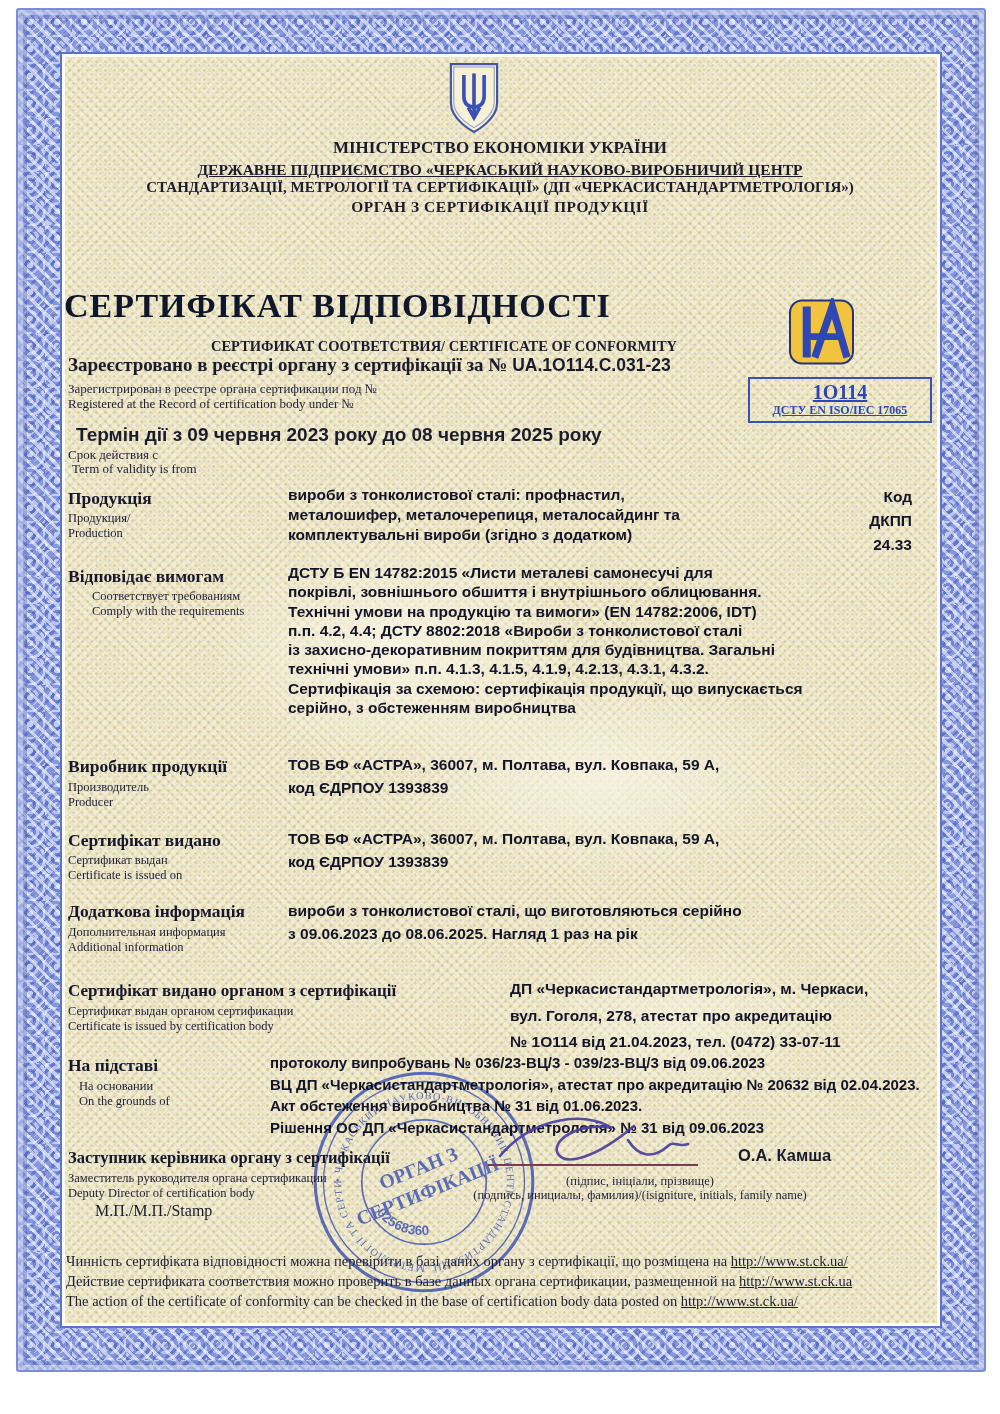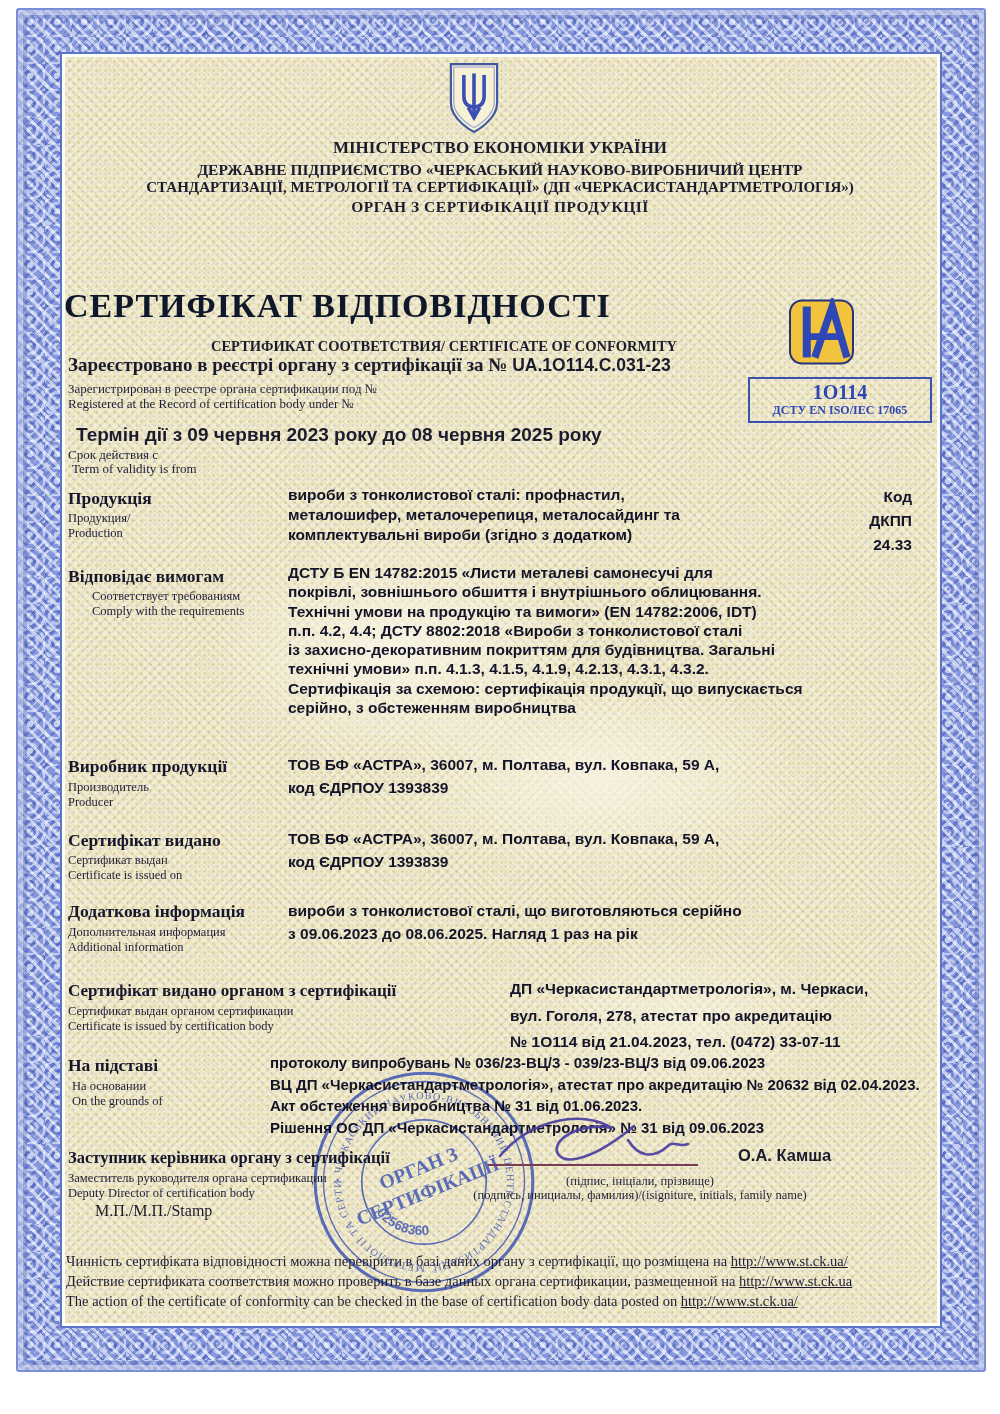--- a/index.html
+++ b/index.html
@@ -58,36 +58,36 @@
       <path d="M8,7 h56 v49 c0,21 -28,35 -28,35 s-28,-14 -28,-35 Z" fill="none" stroke="#8d9cd8" stroke-width="1.5"></path>
       <g stroke="#3a50b5" stroke-width="5" fill="none">
         <path d="M36,16 v62"></path>
         <path d="M22,18 v30 c0,10 6,14 14,15"></path>
         <path d="M50,18 v30 c0,10 -6,14 -14,15"></path>
         <path d="M28,63 l8,14 l8,-14"></path>
       </g>
     </svg>
 
     <div class="abs ctr serifB" style="top:138px;font-size:17px;">МІНІСТЕРСТВО ЕКОНОМІКИ УКРАЇНИ</div>
-    <div class="abs ctr serifB" style="top:161px;font-size:15.5px;">ДЕРЖАВНЕ ПІДПРИЄМСТВО «ЧЕРКАСЬКИЙ НАУКОВО-ВИРОБНИЧИЙ ЦЕНТР</div>
+    <div class="abs ctr serifB" style="top:161px;font-size:15.5px;text-decoration:underline;">ДЕРЖАВНЕ ПІДПРИЄМСТВО «ЧЕРКАСЬКИЙ НАУКОВО-ВИРОБНИЧИЙ ЦЕНТР</div>
     <div class="abs ctr serifB" style="top:179px;font-size:15px;">СТАНДАРТИЗАЦІЇ, МЕТРОЛОГІЇ ТА СЕРТИФІКАЦІЇ» (ДП «ЧЕРКАСИСТАНДАРТМЕТРОЛОГІЯ»)</div>
     <div class="abs ctr serifB" style="top:198px;font-size:15.5px;letter-spacing:.5px;">ОРГАН З СЕРТИФІКАЦІЇ ПРОДУКЦІЇ</div>
 
     <div class="abs serifB" style="left:64px;width:760px;text-align:left;top:287px;font-size:34px;letter-spacing:1px;color:#0f172a;">СЕРТИФІКАТ ВІДПОВІДНОСТІ</div>
     <div class="abs serifB" style="left:64px;width:760px;text-align:center;top:328px;font-size:14.5px;margin-top:10px;">СЕРТИФИКАТ СООТВЕТСТВИЯ/ CERTIFICATE OF CONFORMITY</div>
 
     <svg class="abs" style="left:788px;top:298px;width:67px;height:68px;" viewBox="0 0 100 100">
       <rect x="3" y="3" width="94" height="94" rx="18" fill="#f2c43d" stroke="#27327a" stroke-width="3"></rect>
       <g stroke="#2f47b5" fill="none">
         <path d="M28,12 V88" stroke-width="12"></path>
         <path d="M40,88 L66,12 L88,88" stroke-width="11"></path>
         <path d="M28,57 H80" stroke-width="10"></path>
       </g>
     </svg>
-    <div class="abs idbox" style="left:748px;top:377px;width:180px;height:42px;">
+    <div class="abs idbox" style="left:748px;top:377px;width:180px;height:42px;text-decoration:underline;">
       <div class="serifB" style="font-size:20px;line-height:1.1;margin-top:2px;">1О114</div>
       <div class="serifB" style="font-size:12px;">ДСТУ EN ISO/ІЕС 17065</div>
     </div>
 
     <div class="abs" style="left:68px;top:354px;width:720px;">
       <span class="serifB" style="font-size:19px;">Зареєстровано в реєстрі органу з сертифікації за № </span><span class="sans" style="font-weight:bold;font-size:17.5px;">UA.1О114.C.031-23</span>
     </div>
     <div class="abs sub" style="left:68px;top:381px;font-size:13px;">Зарегистрирован в реестре органа сертификации под №</div>
     <div class="abs sub" style="left:68px;top:396px;font-size:13px;">Registered at the Record of certification body under №</div>
 
@@ -136,21 +136,21 @@
 з 09.06.2023 до 08.06.2025. Нагляд 1 раз на рік</div>
 
     <div class="abs lbl" style="left:68px;top:981px;font-size:17px;">Сертифікат видано органом з сертифікації</div>
     <div class="abs sub" style="left:68px;top:1004px;">Сертификат выдан органом сертификации
 Certificate is issued by certification body</div>
     <div class="abs val" style="left:510px;top:976px;line-height:26.5px;width:440px;">ДП «Черкасистандартметрологія», м. Черкаси,
 вул. Гоголя, 278, атестат про акредитацію
 № 1О114 від 21.04.2023, тел. (0472) 33-07-11</div>
 
     <div class="abs lbl" style="left:68px;top:1055px;">На підставі</div>
-    <div class="abs sub" style="left:72px;top:1079px;">На основании
+    <div class="abs sub" style="left:79px;top:1079px;">На основании
 On the grounds of</div>
     <div class="abs val" style="left:270px;top:1052px;line-height:21.5px;width:700px;font-size:15px;">протоколу випробувань № 036/23-ВЦ/3 - 039/23-ВЦ/3 від 09.06.2023
 ВЦ ДП «Черкасистандартметрологія», атестат про акредитацію № 20632 від 02.04.2023.
 Акт обстеження виробництва № 31 від 01.06.2023.
 Рішення ОС ДП «Черкасистандартметрологія» № 31 від 09.06.2023</div>
 
     <svg class="abs stamp" style="left:310px;top:1068px;width:228px;height:228px;" viewBox="0 0 220 220">
       <g fill="none" stroke="#3a50b2">
         <circle cx="110" cy="110" r="105" stroke-width="3"></circle>
         <circle cx="110" cy="110" r="97" stroke-width="1.3"></circle>

